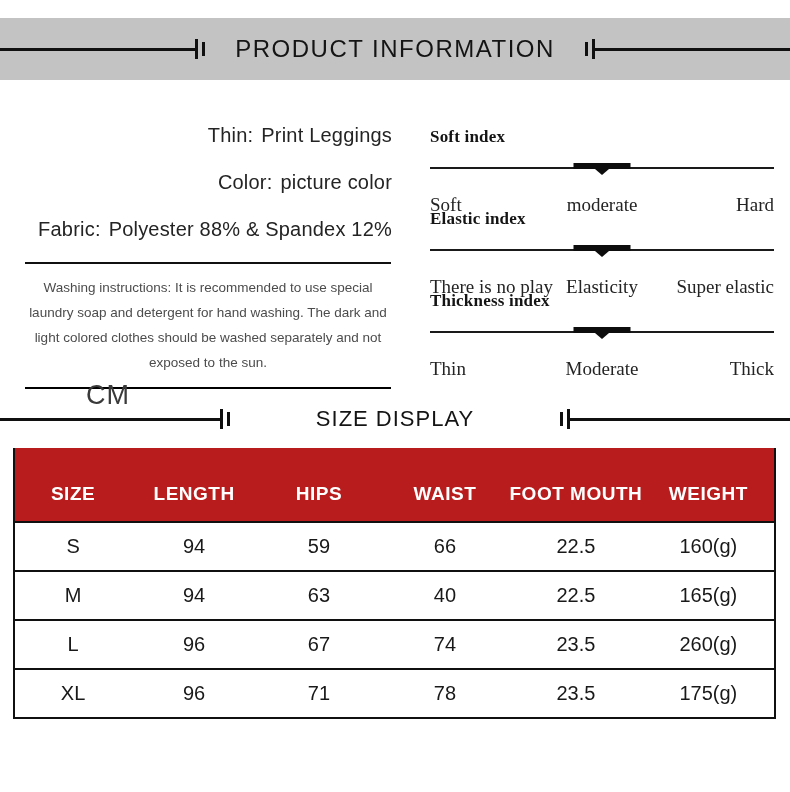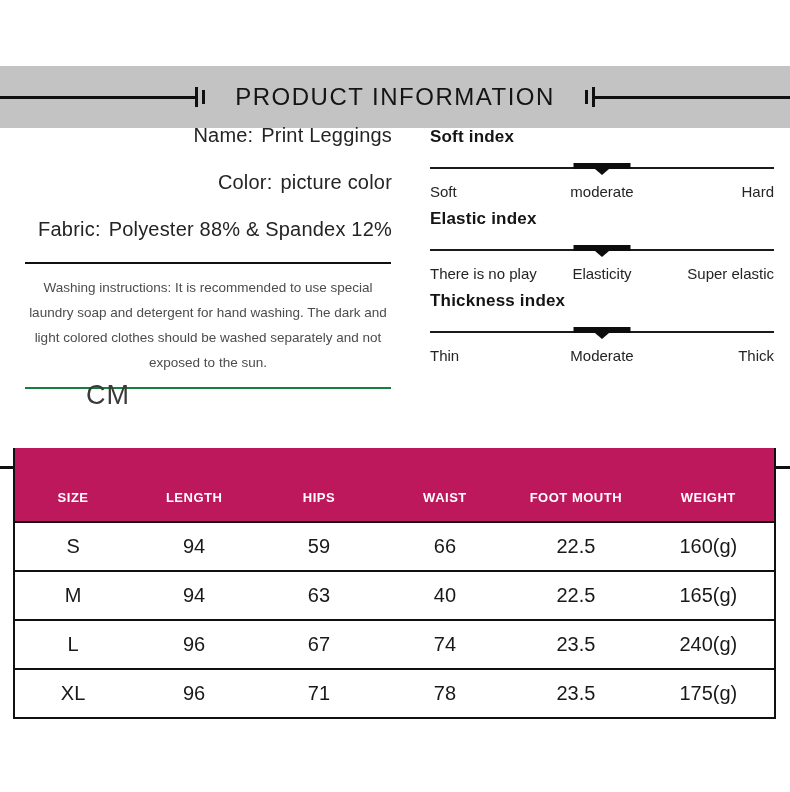--- a/index.html
+++ b/index.html
@@ -8,21 +8,21 @@
     width: 790px; height: 792px;
     position: relative;
     font-family: "Liberation Sans", sans-serif;
     color: #1c1c1c;
     overflow: hidden;
   }
 
   
   .title-band {
     position: absolute; left: 0; right: 0;
-    display: flex; align-items: center; margin-top: 48px;
+    display: flex; align-items: center;
   }
   .band-gray { top: 18px; height: 62px; background: #c3c3c3; }
   .band-plain { top: 402px; height: 34px; }
   .band-line { flex: 1; height: 3px; background: #101010; }
   .tick-group { display: flex; align-items: center; }
   .tick-tall { width: 3px; height: 20px; background: #101010; }
   .tick-short { width: 3px; height: 14px; background: #101010; margin: 0 0 0 4px; }
   .tick-group.right .tick-short { margin: 0 4px 0 0; }
   .band-title {
     font-size: 24px; letter-spacing: 1.5px; color: #141414;
@@ -37,44 +37,44 @@
   }
   .fact-line {
     font-size: 20px; line-height: 28px; margin-bottom: 19px;
     color: #242424; letter-spacing: 0.2px; white-space: nowrap;
   }
   .fact-line .fact-label { margin-right: 8px; }
 
   
   .washing-box {
     position: absolute; left: 25px; top: 262px; width: 366px;
-    border-top: 2px solid #101010; border-bottom: 2px solid #15803d;
+    border-top: 2px solid #101010; border-bottom: 2px solid #000000;
     padding: 11px 2px 12px 2px;
     text-align: center;
     font-size: 13.5px; line-height: 25px; color: #4c4c4c;
   }
 
   
-  .index-group { position: absolute; left: 430px; width: 344px; }
+  .index-group { position: absolute; left: 430px; width: 344px; font-family: Liberation Serif, serif; }
   .index-title { font-size: 17px; font-weight: 700; color: #141414; letter-spacing: 0.2px; }
   .index-slider { position: relative; height: 16px; margin-top: 13px; }
   .slider-track { position: absolute; left: 0; right: 0; top: 7px; height: 2px; background: #1a1a1a; }
   .slider-marker {
     position: absolute; left: 50%; transform: translateX(-50%);
     top: 3px; width: 57px; height: 6px; background: #0d0d0d;
   }
   .slider-arrow {
     position: absolute; left: 50%; transform: translateX(-50%); top: 9px;
     width: 0; height: 0;
     border-left: 7px solid transparent; border-right: 7px solid transparent;
     border-top: 6px solid #0d0d0d;
   }
   .index-labels {
-    display: flex; justify-content: space-between; margin-top: 7px;
-    font-size: 15px; color: #242424;
+    display: flex; justify-content: space-between; margin-top: 18px;
+    font-size: 19px; color: #242424;
   }
   .index-labels .lbl-center { position: absolute; left: 50%; transform: translateX(-50%); }
   .index-labels { position: relative; }
 
   
   .unit-cm {
     position: absolute; left: 86px; top: 380px;
     font-size: 27px; color: #3a3a3a; letter-spacing: 1px; font-weight: 400;
   }
 
@@ -84,22 +84,22 @@
     border: 2px solid #101010; border-top: none;
     display: grid;
     grid-template-columns: 15.3% 16.6% 16.3% 16.9% 17.6% 17.3%;
   }
   .st-cell {
     display: flex; align-items: center; justify-content: center;
     height: 49px; font-size: 20px; color: #191919;
     border-top: 2px solid #101010;
   }
   .st-head {
-    height: 73px; background: #be185d; color: #ffffff;
-    font-size: 13px; font-weight: 700; letter-spacing: 0.5px;
+    height: 73px; background: #b91c1c; color: #ffffff;
+    font-size: 19px; font-weight: 700; letter-spacing: 0.5px;
     border-top: none;
     align-items: flex-end; padding-bottom: 16px;
   }
 </style>
 </head>
 <body>
 
 <div class="title-band band-gray">
   <div class="band-line"></div>
   <div class="tick-group left">
@@ -109,21 +109,21 @@
   <div class="band-title">PRODUCT INFORMATION</div>
   <div class="tick-group right">
     <div class="tick-short"></div>
     <div class="tick-tall"></div>
   </div>
   <div class="band-line"></div>
 </div>
 
 <div class="product-facts">
   <div class="fact-line">
-    <span class="fact-label">Name:</span><span>Print Leggings</span>
+    <span class="fact-label">Thin:</span><span>Print Leggings</span>
   </div>
   <div class="fact-line">
     <span class="fact-label">Color:</span><span>picture color</span>
   </div>
   <div class="fact-line">
     <span class="fact-label">Fabric:</span><span>Polyester 88% &amp; Spandex 12%</span>
   </div>
 </div>
 
 <div class="washing-box">Washing instructions: It is recommended to use special laundry soap and detergent for hand washing. The dark and light colored clothes should be washed separately and not exposed to the sun.</div>
@@ -206,21 +206,21 @@
   <div class="st-cell">63</div>
   <div class="st-cell">40</div>
   <div class="st-cell">22.5</div>
   <div class="st-cell">165(g)</div>
 
   <div class="st-cell">L</div>
   <div class="st-cell">96</div>
   <div class="st-cell">67</div>
   <div class="st-cell">74</div>
   <div class="st-cell">23.5</div>
-  <div class="st-cell">240(g)</div>
+  <div class="st-cell">260(g)</div>
 
   <div class="st-cell">XL</div>
   <div class="st-cell">96</div>
   <div class="st-cell">71</div>
   <div class="st-cell">78</div>
   <div class="st-cell">23.5</div>
   <div class="st-cell">175(g)</div>
 </div>
 
 </body></html>

